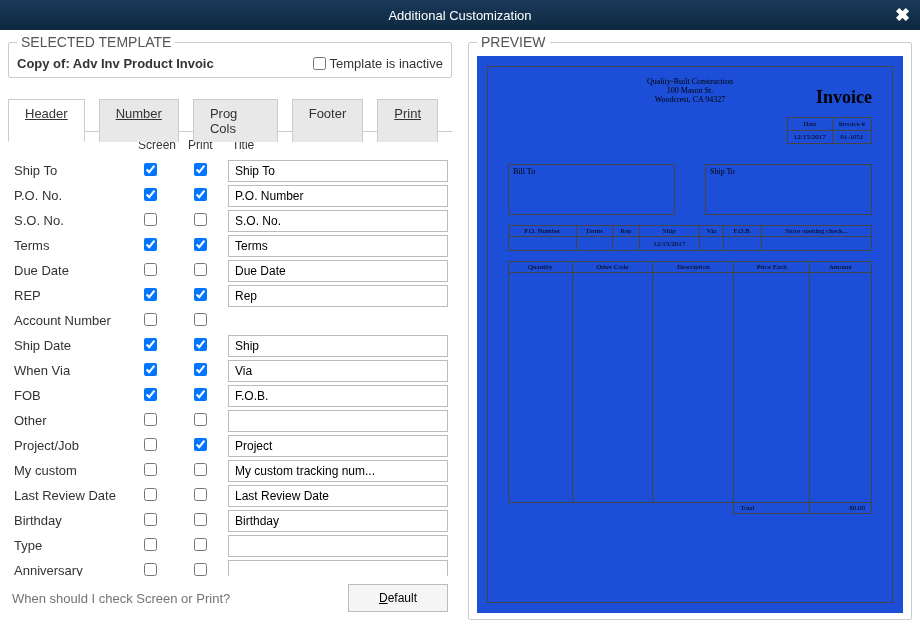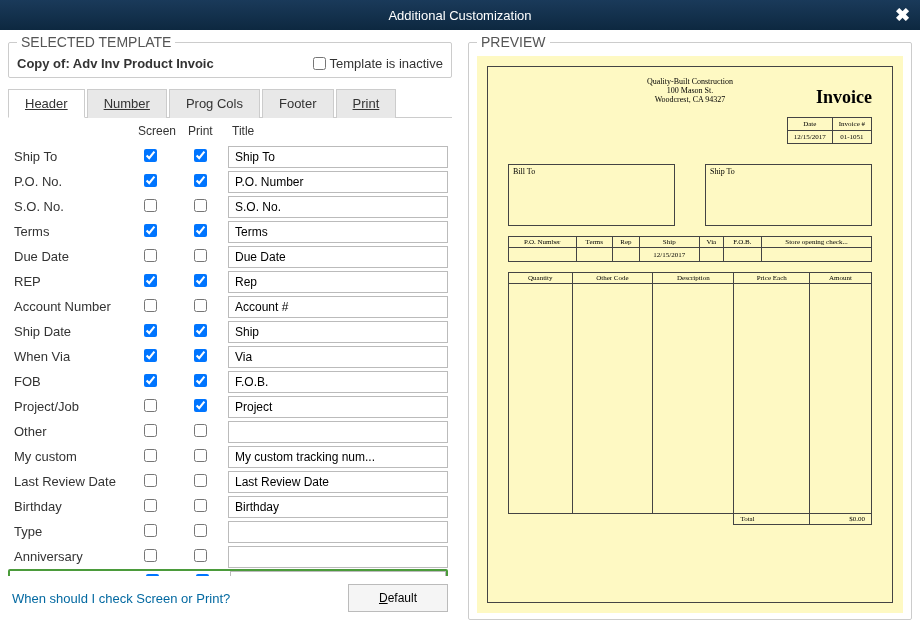--- a/index.html
+++ b/index.html
@@ -8,46 +8,46 @@
 .titlebar-close { position: absolute; right: 10px; top: 4px; font-size: 18px; font-weight: bold; cursor: pointer; }
 .content { display: flex; height: calc(100% - 30px); }
 .left-panel { width: 460px; padding: 4px 8px; display: flex; flex-direction: column; }
 .right-panel { flex: 1; padding: 4px 8px; display: flex; flex-direction: column; }
 fieldset { border: 1px solid #ccc; border-radius: 2px; padding: 6px 8px; }
 legend { font-size: 14px; color: #555; padding: 0 4px; }
 .template-row { display: flex; align-items: center; justify-content: space-between; }
 .template-name { font-weight: bold; }
 .inactive-wrap { display: flex; align-items: center; gap: 4px; }
 .tabs { display: flex; margin-top: 10px; border-bottom: 1px solid #ccc; }
-.tab { background: #e8e8e8; border: 1px solid #ccc; border-bottom: none; padding: 6px 16px; margin-right: 2px; cursor: pointer; position: relative; top: 1px; }
+.tab { background: #e8e8e8; border: 1px solid #ccc; border-bottom: none; padding: 6px 16px; margin-right: 14px; cursor: pointer; position: relative; top: 11px; }
 .tab.active { background: #fff; border-bottom: 1px solid #fff; }
 .tab u { text-decoration: underline; }
 .fields-wrap { flex: 1; overflow: hidden; display: flex; }
 .fields-scroll { flex: 1; overflow-y: scroll; overflow-x: hidden; padding-right: 4px; }
 .field-header { display: flex; padding: 6px 0 6px 130px; font-size: 12px; }
 .field-header .col-s { width: 50px; }
 .field-header .col-p { width: 40px; }
 .field-header .col-t { flex: 1; padding-left: 4px; }
 .field-row { display: flex; align-items: center; height: 25px; }
 .field-row .lbl { width: 130px; padding-left: 6px; }
 .field-row .cb { width: 50px; text-align: left; }
 .field-row .cb2 { width: 40px; text-align: left; }
 .field-row .title-input { flex: 1; }
 .field-row input[type=text] { width: 100%; border: 1px solid #bbb; padding: 3px 6px; font-size: 12px; }
 .field-row.highlighted { border: 2px solid #4b9b3b; border-radius: 2px; }
 .bottom-row { display: flex; align-items: center; justify-content: space-between; padding: 8px 4px; }
-.link { color: #0369a1; cursor: pointer; }
+.link { color: #737373; cursor: pointer; }
 .btn { background: #f5f5f5; border: 1px solid #bbb; padding: 6px 30px; cursor: pointer; font-size: 12px; }
-.preview-box { flex: 1; background: #fef9c3; display: flex; flex-direction: row; padding: 10px; }
+.preview-box { flex: 1; background: #1d4ed8; display: flex; flex-direction: row; padding: 10px; }
 .preview-page { flex: 1; border: 1px solid #444; position: relative; font-size: 8px; color: #000; font-family: serif; }
 .company { text-align: center; margin-top: 10px; }
 .inv-title { position: absolute; right: 20px; top: 20px; font-size: 18px; font-weight: bold; font-family: serif; }
 .date-box { position: absolute; right: 20px; top: 50px; border-collapse: collapse; font-size: 7px; }
 .date-box td { border: 1px solid #444; padding: 2px 6px; text-align: center; }
-.addr-block { border: 1px solid #444; height: 62px; padding: 2px 4px; }
+.addr-block { border: 1px solid #444; height: 51px; padding: 2px 4px; }
 .addr-wrap { display: flex; gap: 30px; margin: 60px 20px 0 20px; }
 .addr-wrap .addr-block { flex: 1; }
 .info-tbl, .items-tbl { border-collapse: collapse; width: calc(100% - 40px); margin: 10px 20px 0 20px; font-size: 7px; }
 .info-tbl td, .items-tbl td, .items-tbl th, .info-tbl th { border: 1px solid #444; padding: 1px 2px; text-align: center; }
 .items-tbl th { font-weight: normal; }
 .items-body td { height: 230px; vertical-align: top; }
 .total-row td { text-align: left; padding-left: 6px; }
 .total-val { text-align: right !important; padding-right: 6px !important; }
 .preview-btn-row { display: flex; justify-content: flex-end; margin-top: 10px; }
 input[type=checkbox] { margin-left: 6px; }
@@ -126,51 +126,50 @@
             <div class="field-row">
               <div class="lbl">REP</div>
               <div class="cb"><input type="checkbox" checked="" style=""></div>
               <div class="cb2"><input type="checkbox" checked="" style=""></div>
               <div class="title-input"><input type="text" value="Rep" style=""></div>
             </div>
             <div class="field-row">
               <div class="lbl">Account Number</div>
               <div class="cb"><input type="checkbox" style=""></div>
               <div class="cb2"><input type="checkbox" style=""></div>
-              <div class="title-input"><input type="text" value="Account #" style=""></div>
             </div>
             <div class="field-row">
               <div class="lbl">Ship Date</div>
               <div class="cb"><input type="checkbox" checked="" style=""></div>
               <div class="cb2"><input type="checkbox" checked="" style=""></div>
               <div class="title-input"><input type="text" value="Ship" style=""></div>
             </div>
             <div class="field-row">
               <div class="lbl">When Via</div>
               <div class="cb"><input type="checkbox" checked="" style=""></div>
               <div class="cb2"><input type="checkbox" checked="" style=""></div>
               <div class="title-input"><input type="text" value="Via" style=""></div>
             </div>
             <div class="field-row">
               <div class="lbl">FOB</div>
               <div class="cb"><input type="checkbox" checked="" style=""></div>
               <div class="cb2"><input type="checkbox" checked="" style=""></div>
               <div class="title-input"><input type="text" value="F.O.B." style=""></div>
             </div>
             <div class="field-row">
+              <div class="lbl">Other</div>
+              <div class="cb"><input type="checkbox" style=""></div>
+              <div class="cb2"><input type="checkbox" style=""></div>
+              <div class="title-input"><input type="text" value="" style=""></div>
+            </div>
+            <div class="field-row">
               <div class="lbl">Project/Job</div>
               <div class="cb"><input type="checkbox" style=""></div>
               <div class="cb2"><input type="checkbox" checked="" style=""></div>
               <div class="title-input"><input type="text" value="Project" style=""></div>
-            </div>
-            <div class="field-row">
-              <div class="lbl">Other</div>
-              <div class="cb"><input type="checkbox" style=""></div>
-              <div class="cb2"><input type="checkbox" style=""></div>
-              <div class="title-input"><input type="text" value="" style=""></div>
             </div>
             <div class="field-row">
               <div class="lbl">My custom</div>
               <div class="cb"><input type="checkbox" style=""></div>
               <div class="cb2"><input type="checkbox" style=""></div>
               <div class="title-input"><input type="text" value="My custom tracking num..." style=""></div>
             </div>
             <div class="field-row">
               <div class="lbl">Last Review Date</div>
               <div class="cb"><input type="checkbox" style=""></div>

